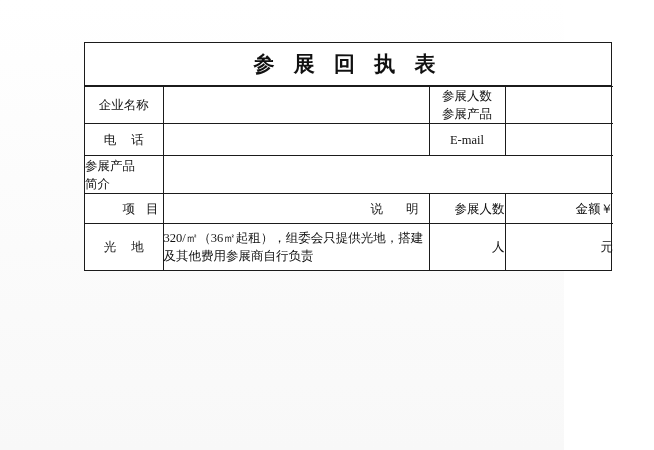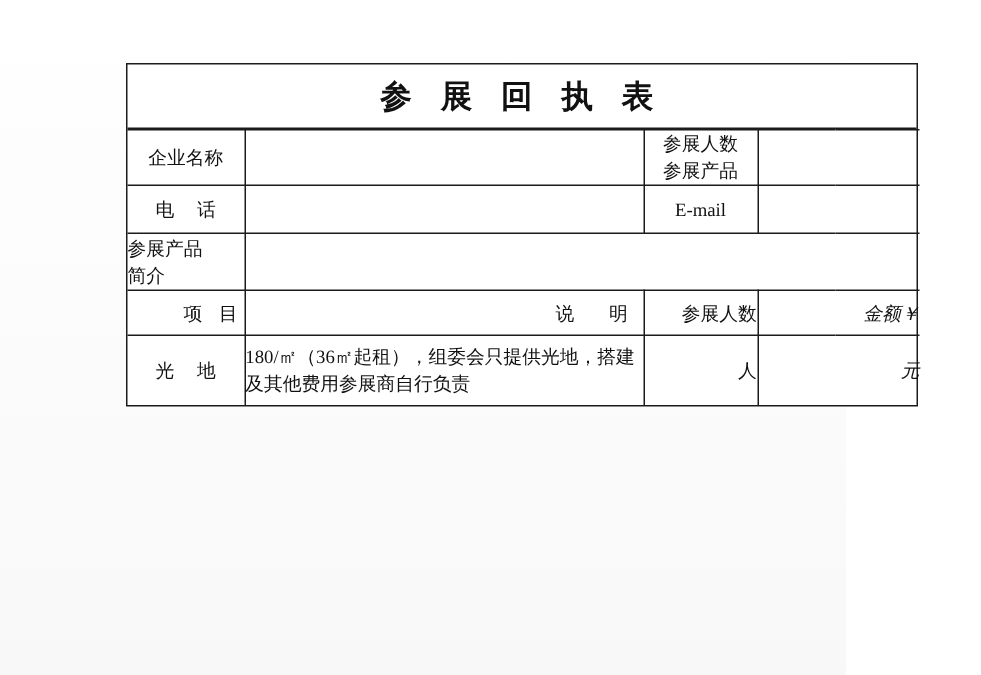--- a/index.html
+++ b/index.html
@@ -55,21 +55,21 @@
   }
   table.form td {
     border: 1px solid #1b1b1b;
     padding: 0;
     vertical-align: middle;
     font-size: 12.5px;
     line-height: 1.45;
   }
   
   table.form tr td:first-child { border-left: none; }
-  table.form tr td:last-child { border-right: none; font-style: italic; }
+  table.form tr td:last-child { border-right: none; }
   table.form tr:last-child td { border-bottom: none; }
 
   .lbl {
     text-align: center;
     padding: 4px 2px;
     font-size: 12.5px;
     white-space: nowrap;
   }
   .lbl-spaced {
     letter-spacing: 6px;
@@ -180,21 +180,21 @@
       <tr class="r-hdr">
         <td class="hdr hdr-wide">项    目</td>
         <td class="hdr hdr-desc">说    明</td>
         <td class="hdr">参展人数</td>
         <td class="hdr" colspan="2">金额￥</td>
       </tr>
 
 
       <tr class="r-land">
         <td class="lbl lbl-spaced">光  地</td>
-        <td class="desc-text">180/㎡（36㎡起租），组委会只提供光地，搭建及其他费用参展商自行负责</td>
+        <td class="desc-text">320/㎡（36㎡起租），组委会只提供光地，搭建及其他费用参展商自行负责</td>
         <td class="unit">人</td>
         <td class="money" colspan="2">元</td>
       </tr>
 
     </tbody>
       </table>
 
   </div>
 </div>
 

